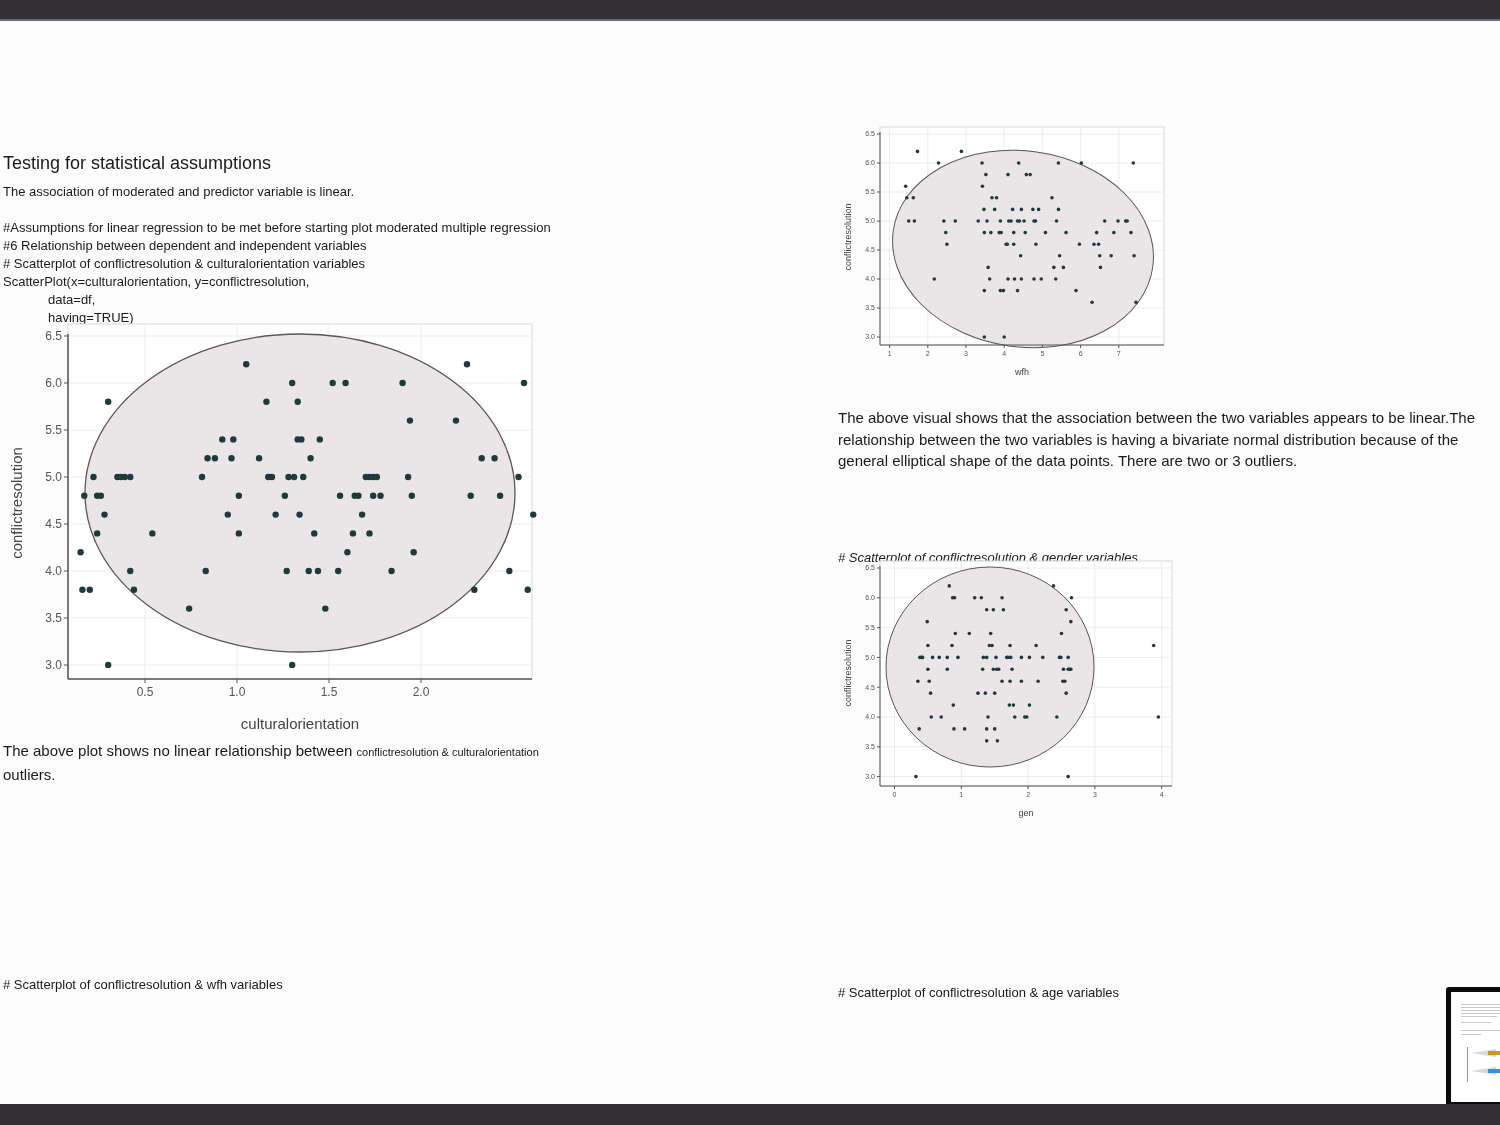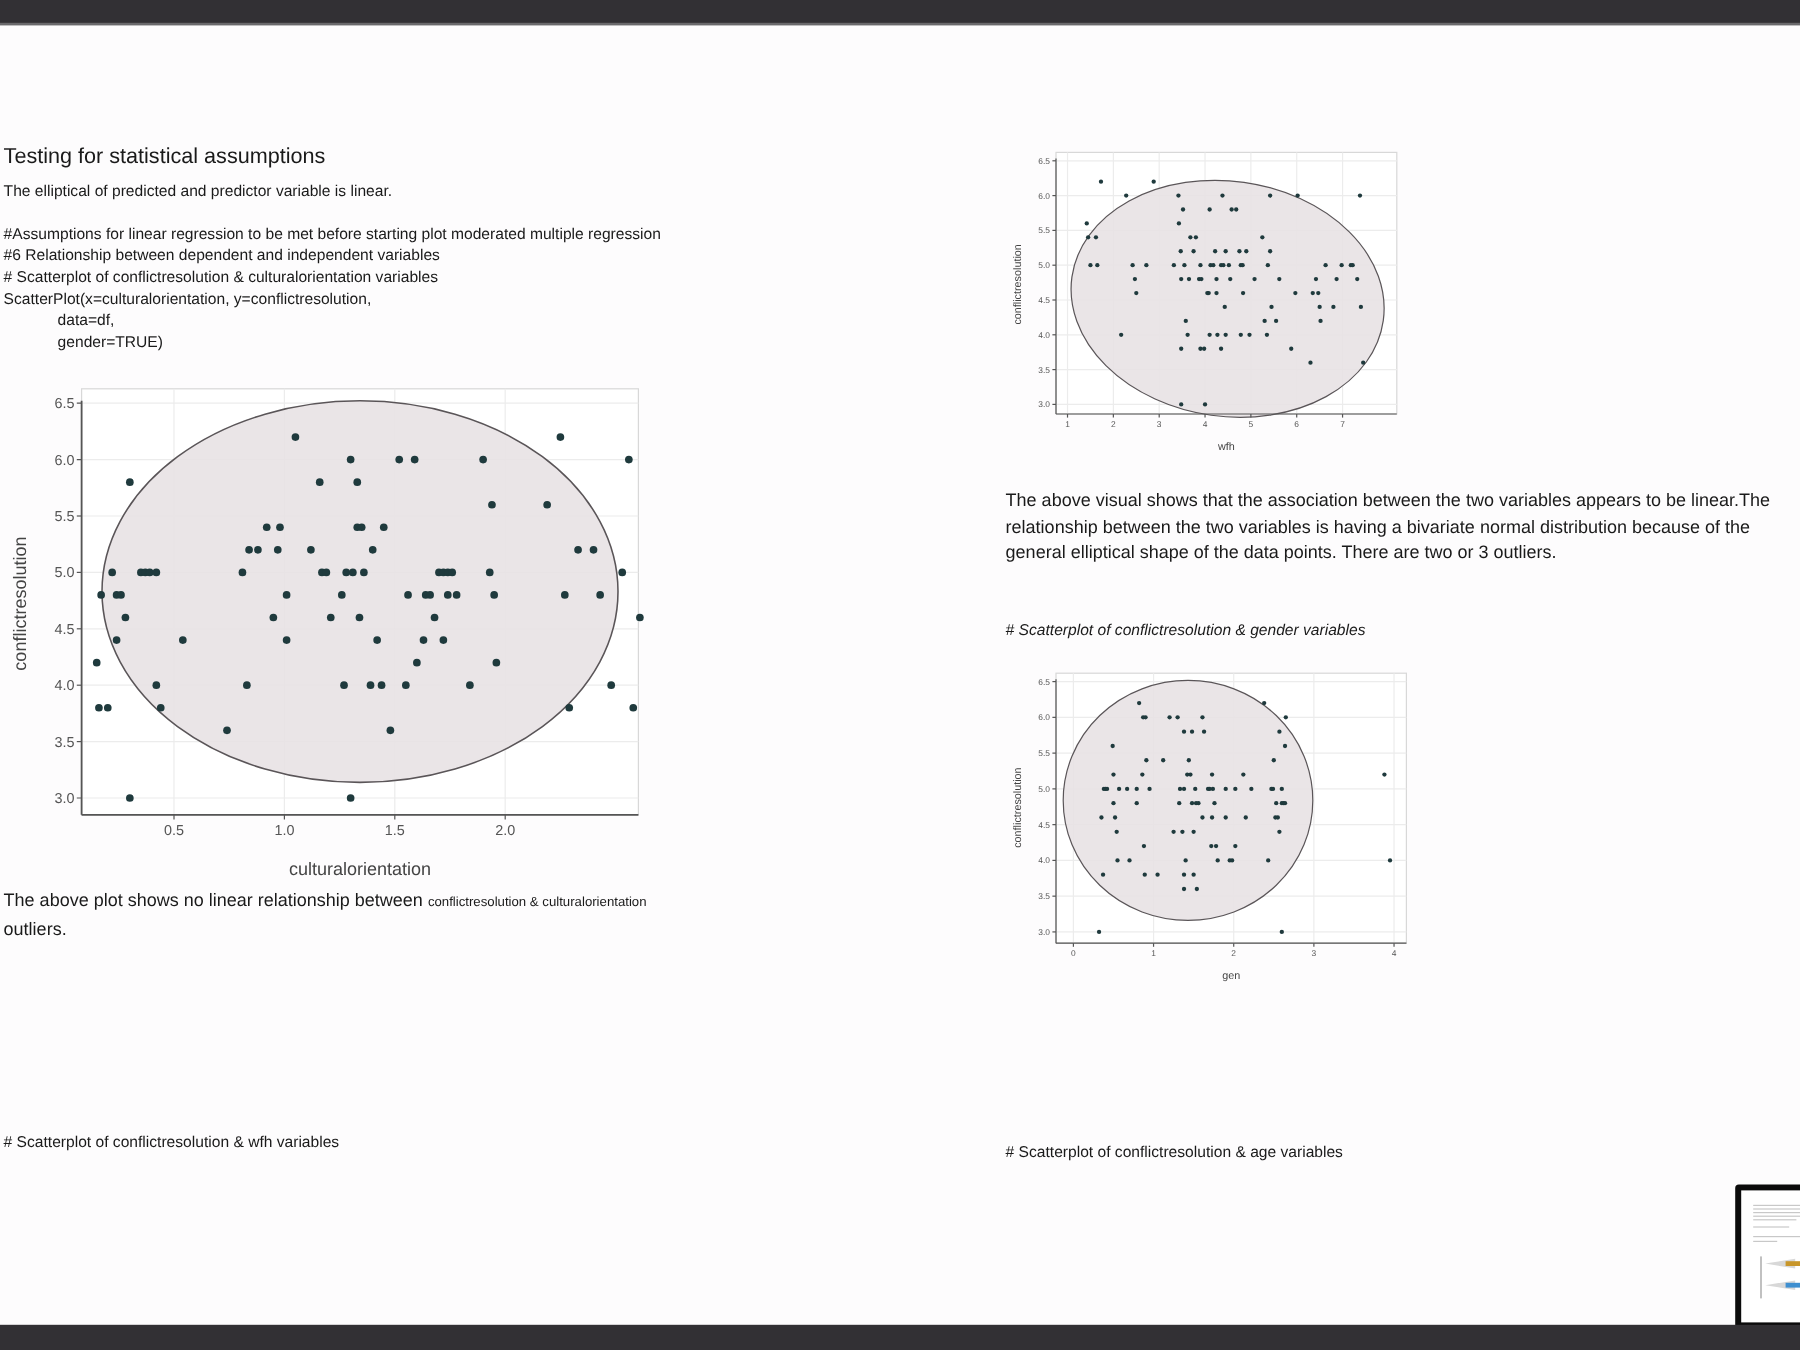--- a/index.html
+++ b/index.html
@@ -1,39 +1,39 @@
 <!DOCTYPE html>
 <html><head>
 <meta charset="utf-8">
 <style>
   html,body{margin:0;padding:0;}
   body{width:1500px;height:1125px;position:relative;overflow:hidden;background:#fdfcfd;font-family:"Liberation Sans",sans-serif;color:#1a1a1a;}
   .topbar{position:absolute;left:0;top:0;width:1500px;height:19px;background:#323034;border-bottom:2px solid #6a696c;}
   .bottombar{position:absolute;left:0;top:1104px;width:1500px;height:21px;background:#323034;}
-  .t{position:absolute;white-space:nowrap;}
+  .t{position:absolute;white-space:nowrap;margin-top:33px;}
   .title{left:3px;top:120px;font-size:18px;}
   .line{font-size:13px;}
   .para{position:absolute;font-size:15px;line-height:21.5px;}
   svg text{font-family:"Liberation Sans",sans-serif;}
   .thumb{position:absolute;left:1446px;top:987px;width:60px;height:121px;background:#0b0b0b;border-radius:3px;}
   .thumb-inner{position:absolute;left:5px;top:5px;width:60px;height:110px;background:#fff;}
 </style>
 </head>
 <body>
 
 <div class="topbar"></div>
 
 <div class="t title">Testing for statistical assumptions</div>
-<div class="t line" style="left:3px;top:151px;">The elliptical of predicted and predictor variable is linear.</div>
+<div class="t line" style="left:3px;top:151px;">The association of moderated and predictor variable is linear.</div>
 <div class="t line" style="left:3px;top:187px;">#Assumptions for linear regression to be met before starting plot moderated multiple regression</div>
 <div class="t line" style="left:3px;top:205px;">#6 Relationship between dependent and independent variables</div>
 <div class="t line" style="left:3px;top:223px;"># Scatterplot of conflictresolution &amp; culturalorientation variables</div>
 <div class="t line" style="left:3px;top:241px;">ScatterPlot(x=culturalorientation, y=conflictresolution,</div>
 <div class="t line" style="left:48px;top:259px;">data=df,</div>
-<div class="t line" style="left:48px;top:277px;">gender=TRUE)</div>
+<div class="t line" style="left:48px;top:277px;">having=TRUE)</div>
 
 <svg id="chart0" style="position:absolute;left:0;top:318px;" width="545" height="420">
     <rect x="68" y="6" width="464" height="355" fill="#ffffff" stroke="#d8d8d8" stroke-width="1"></rect>
     <line x1="68" x2="532" y1="347" y2="347" stroke="#ececec" stroke-width="1"></line>
     <line x1="68" x2="532" y1="300" y2="300" stroke="#ececec" stroke-width="1"></line>
     <line x1="68" x2="532" y1="253" y2="253" stroke="#ececec" stroke-width="1"></line>
     <line x1="68" x2="532" y1="206" y2="206" stroke="#ececec" stroke-width="1"></line>
     <line x1="68" x2="532" y1="159" y2="159" stroke="#ececec" stroke-width="1"></line>
     <line x1="68" x2="532" y1="112" y2="112" stroke="#ececec" stroke-width="1"></line>
     <line x1="68" x2="532" y1="65" y2="65" stroke="#ececec" stroke-width="1"></line>

